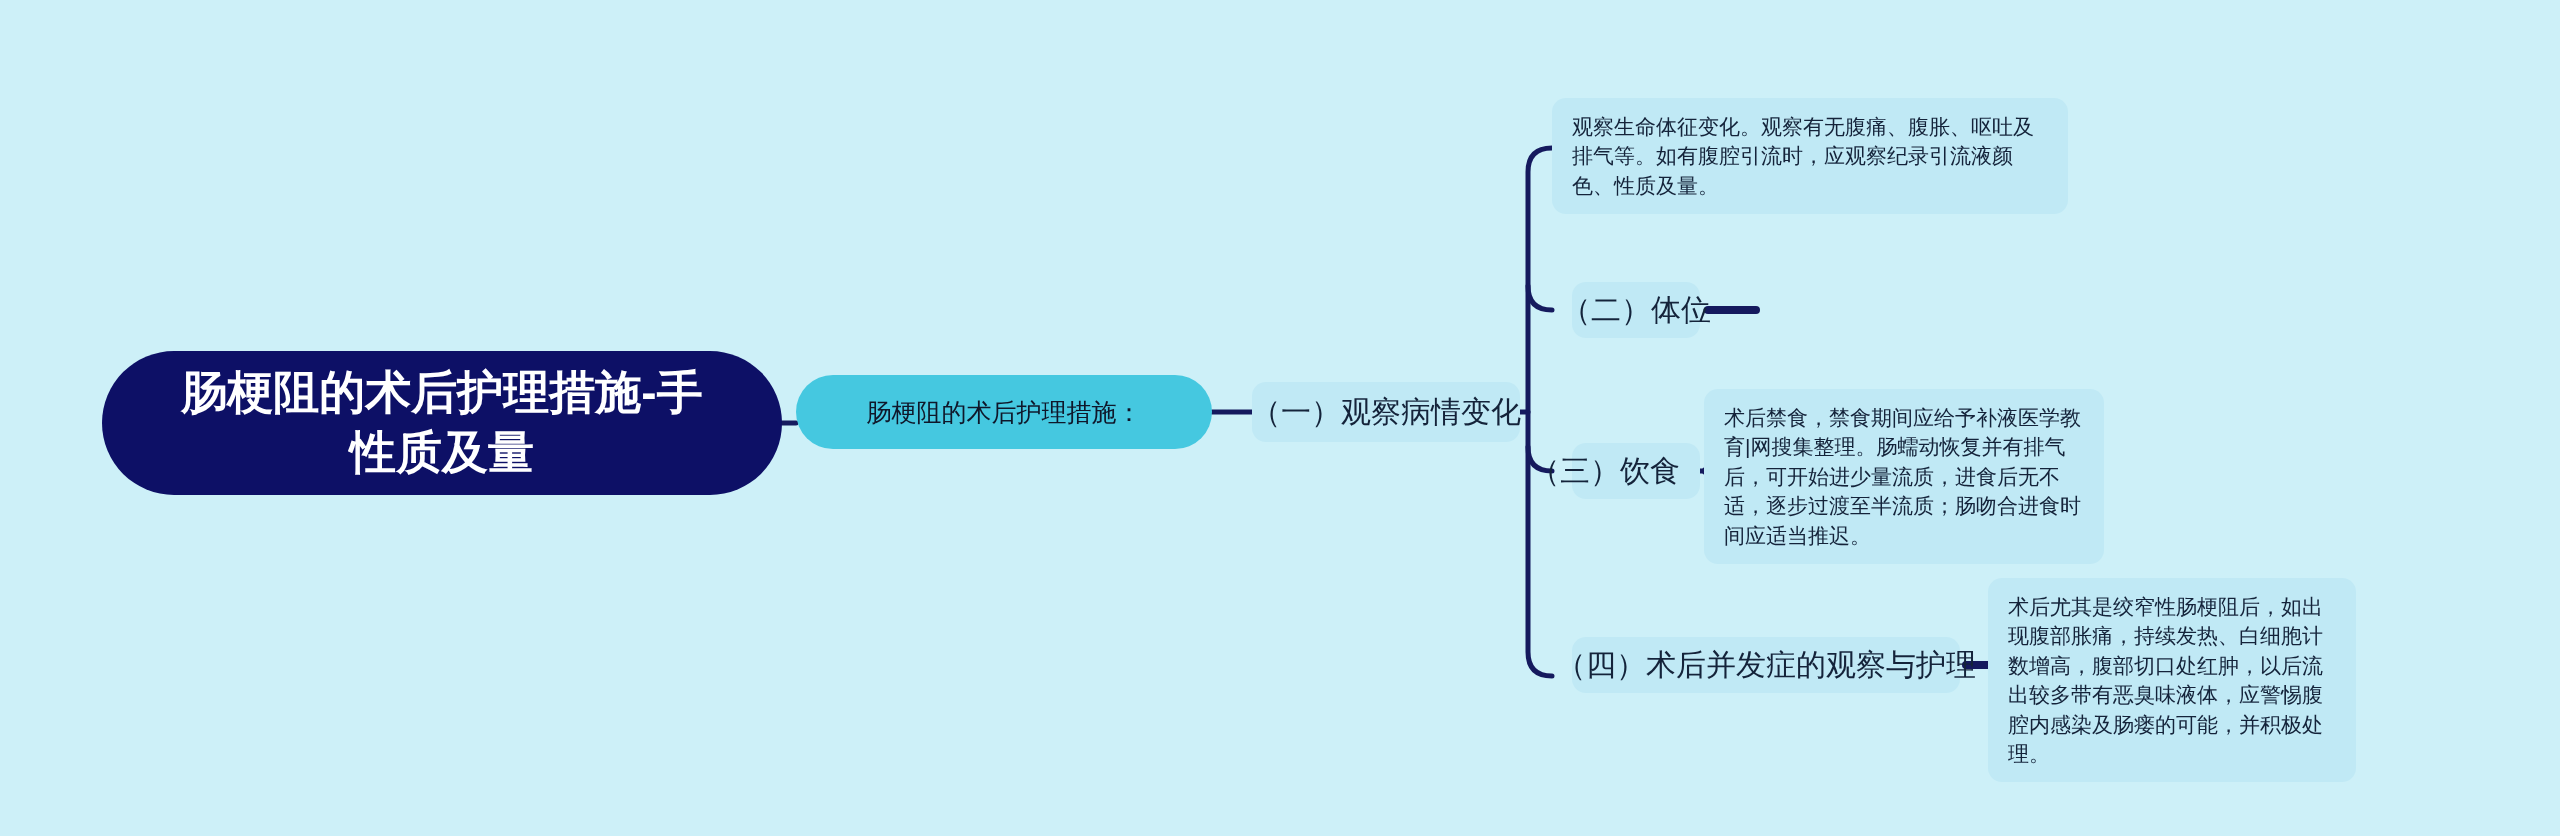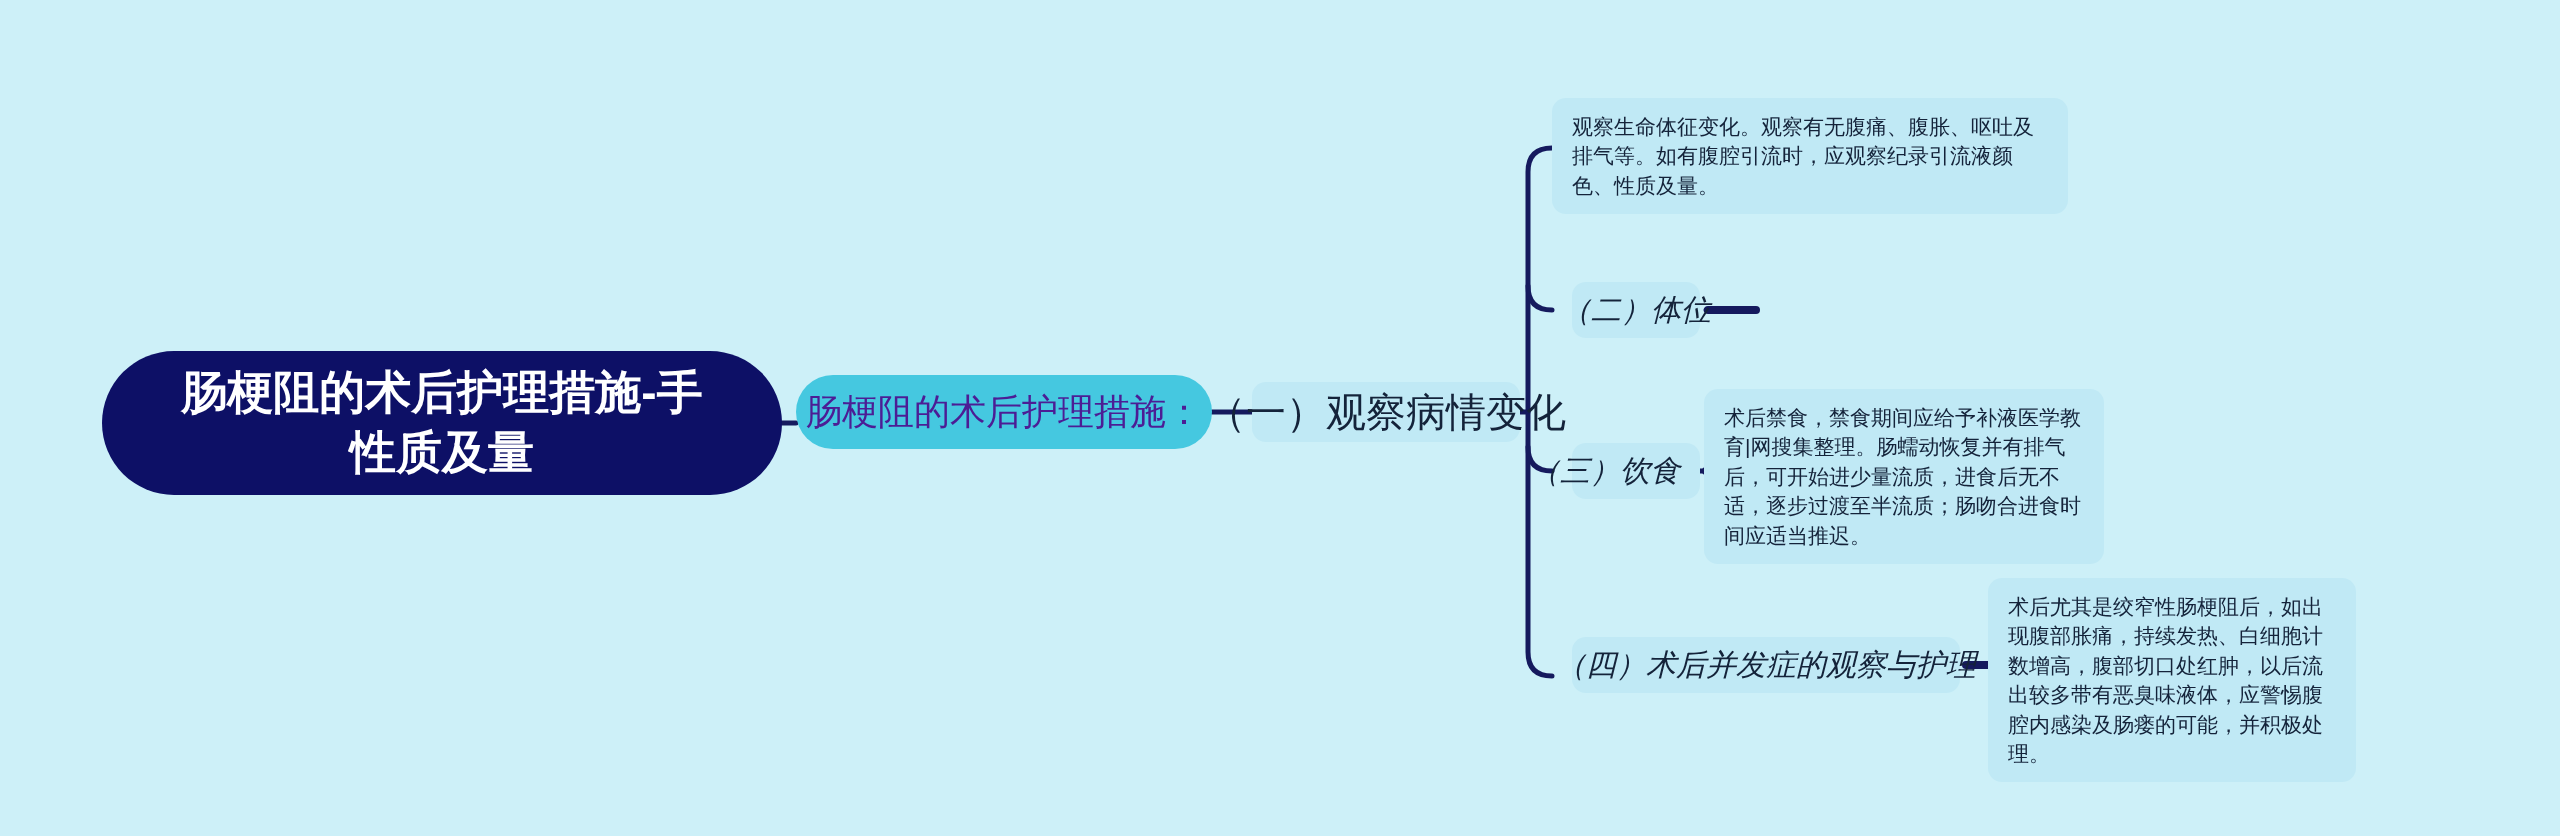--- a/index.html
+++ b/index.html
@@ -20,39 +20,38 @@
     background:#0d1066;border-radius:72px;
     color:#ffffff;font-size:46px;line-height:1.30;
     text-align:center;padding:0 46px;
   }
   .root .txt{display:block;font-weight:bold;}
 
   
   .lvl2{
     left:796px;top:375px;width:416px;height:74px;
     background:#45c8e0;border-radius:37px;
-    color:#4c1d95;font-size:36px;
+    color:#0f172a;font-size:25px;
     padding:0 30px;white-space:nowrap;
   }
 
   
   .lvl3{
     left:1252px;top:382px;width:268px;height:60px;
     background:#c0e9f5;border-radius:14px;
-    color:#14233a;font-size:40px;
+    color:#14233a;font-size:30px;
     padding:0 18px;white-space:nowrap;justify-content:center;
   }
 
   
   .chip{
     background:#c0e9f5;border-radius:14px;
     color:#14233a;font-size:30px;
     padding:0 20px;white-space:nowrap;
     height:56px;
-    font-style:italic;
   }
   .chip-2{left:1572px;top:282px;width:128px;}
   .chip-3{left:1572px;top:443px;width:128px;justify-content:flex-end;}
   .chip-4{left:1572px;top:637px;width:388px;}
 
   
   .tbox{
     background:#c0e9f5;border-radius:14px;
     color:#14233a;font-size:21px;line-height:1.40;
     padding:14px 20px;text-align:left;

